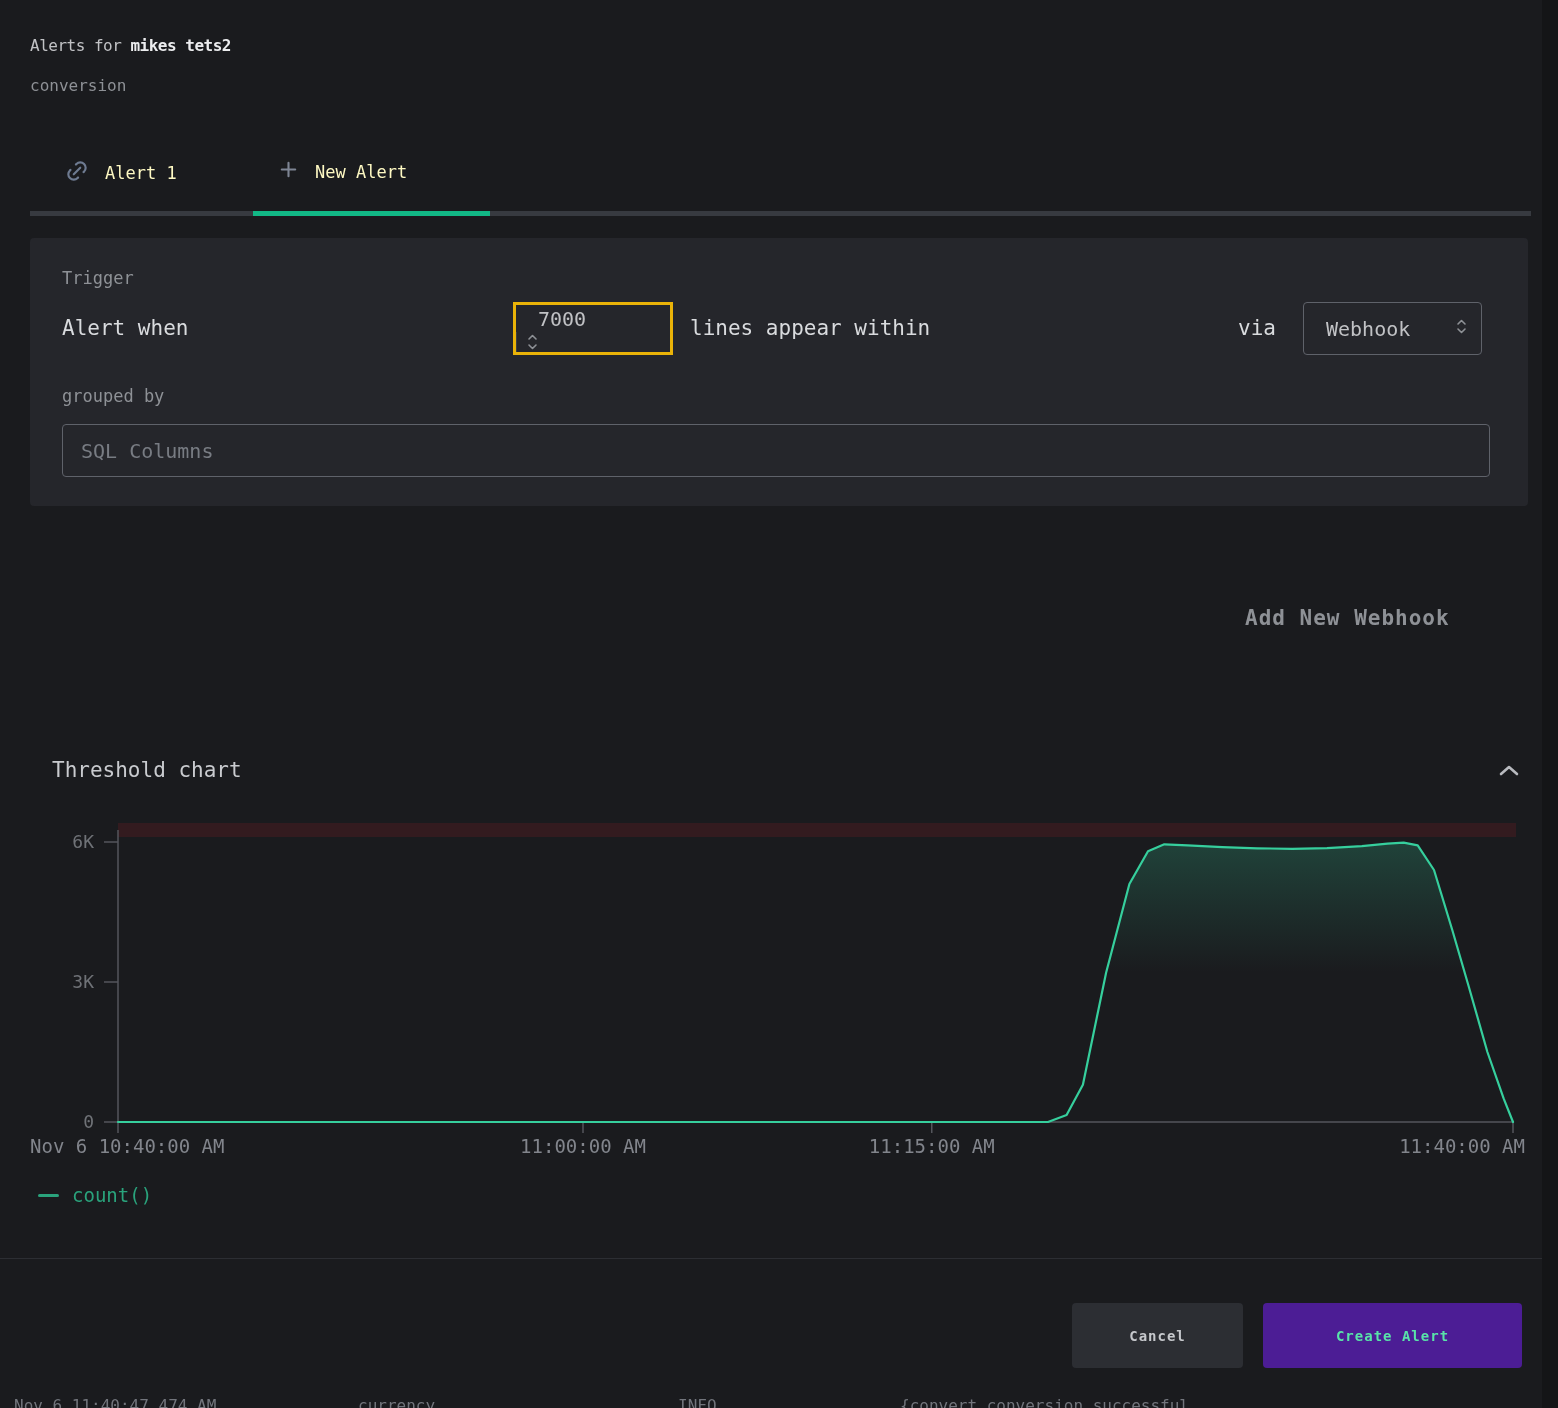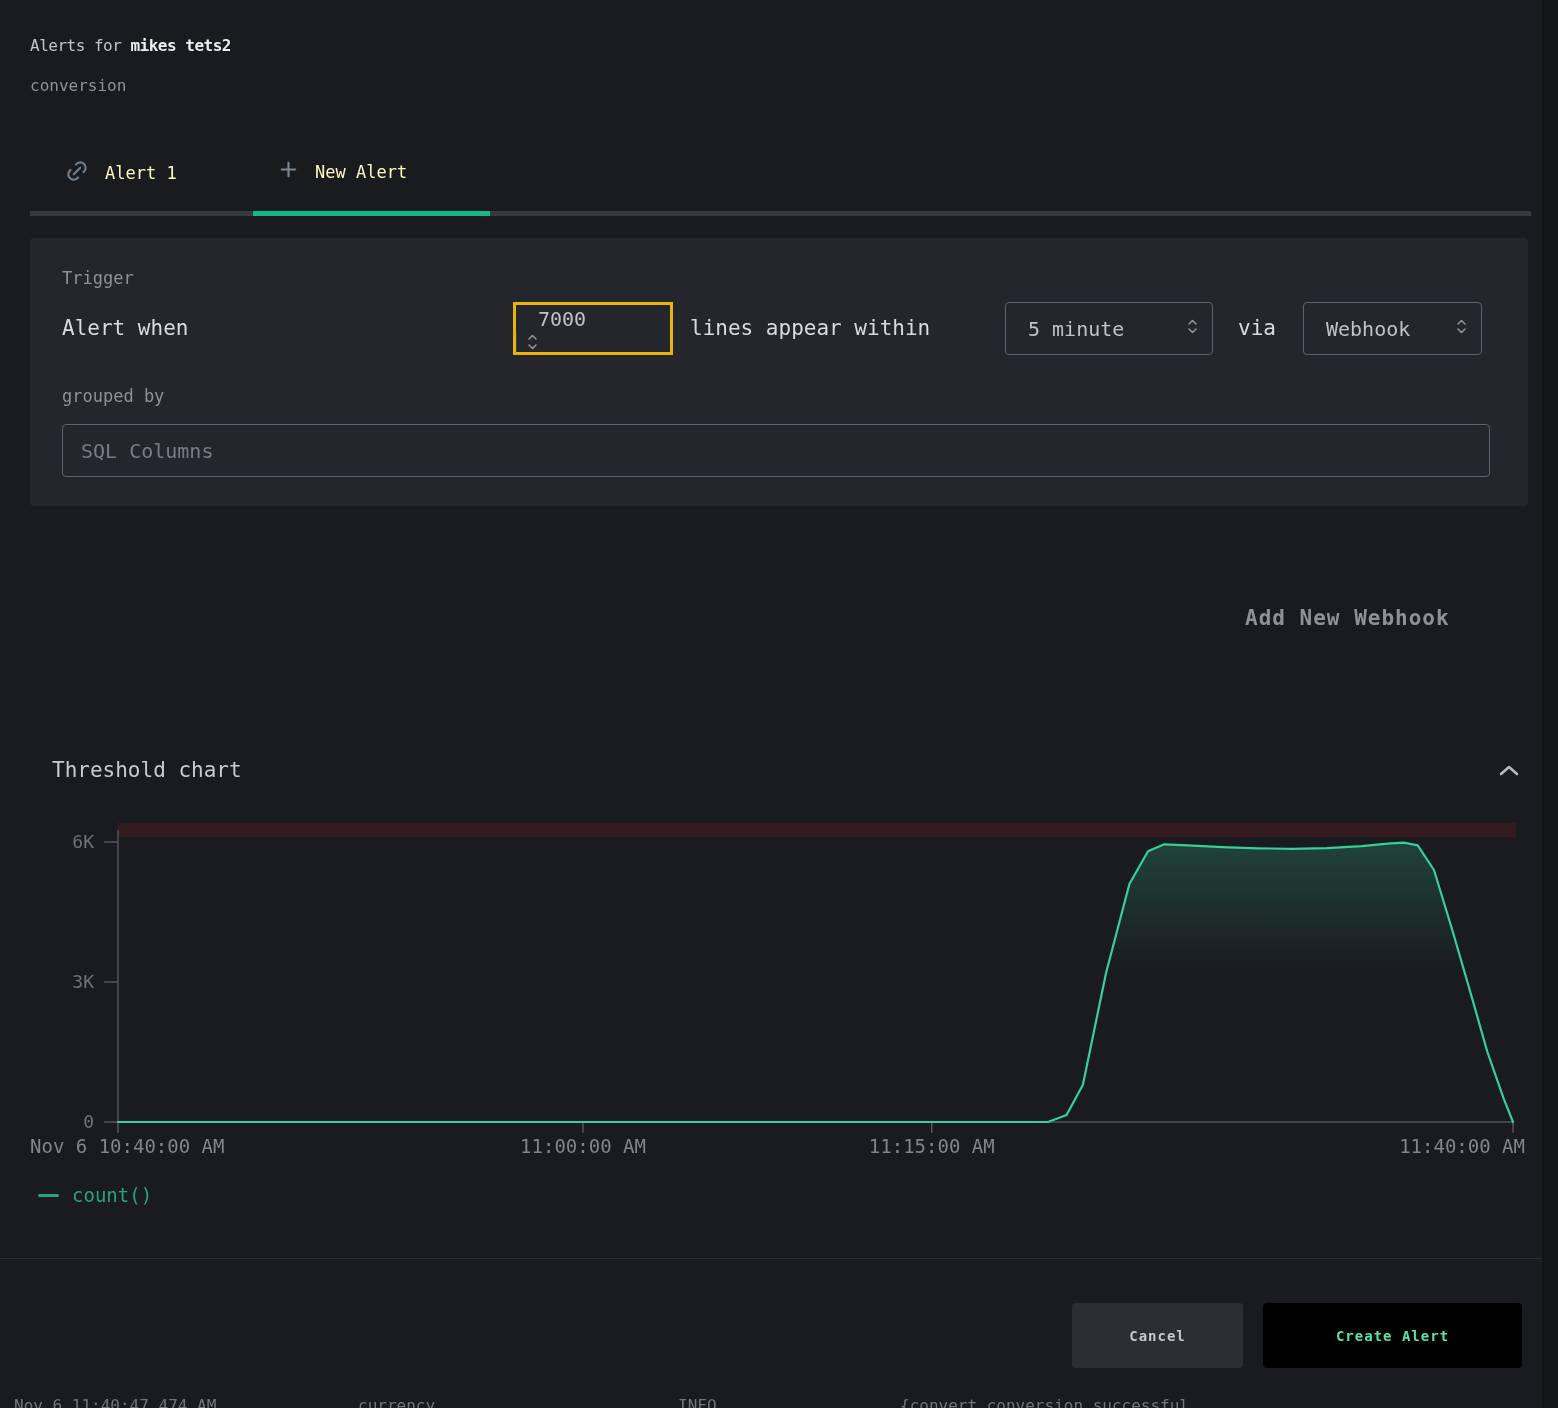--- a/index.html
+++ b/index.html
@@ -116,29 +116,20 @@
         <span>
           <svg width="13" height="10" viewBox="0 0 13 10" fill="none" stroke="#8E9196" stroke-width="1.6" stroke-linecap="round" stroke-linejoin="round">
               <path d="M3 3 L6.5 6.5 L10 3"></path>
             </svg>
         </span>
       </div>
     </div>
 
     <div class="row-text" style="left:660px; top:64px;">lines appear within</div>
 
-    <div class="selectbox" style="left:975px; top:64px; width:208px;">
-      <span>5 minute</span>
-      <span>
-        <svg width="15" height="21" viewBox="0 0 15 21" fill="none" stroke="#8E9196" stroke-width="1.6" stroke-linecap="round" stroke-linejoin="round">
-          <path d="M4 8 L7.5 4.5 L11 8"></path>
-            <path d="M4 13 L7.5 16.5 L11 13"></path>
-        </svg>
-      </span>
-    </div>
 
     <div class="row-text" style="left:1208px; top:64px;">via</div>
 
     <div class="selectbox" style="left:1273px; top:64px; width:179px;">
       <span>Webhook</span>
       <span>
         <svg width="15" height="21" viewBox="0 0 15 21" fill="none" stroke="#8E9196" stroke-width="1.6" stroke-linecap="round" stroke-linejoin="round">
           <path d="M4 8 L7.5 4.5 L11 8"></path>
             <path d="M4 13 L7.5 16.5 L11 13"></path>
         </svg>
@@ -192,21 +183,21 @@
       <div class="x-label" style="right: 17px;">11:40:00 AM</div>
     </div>
 
   <div class="legend" style="color: rgb(42, 163, 124);">
     <span class="legend-dash" style="background: rgb(42, 163, 124);"></span>
     <span>count()</span>
   </div>
 
   <div class="footer-divider"></div>
   <button class="btn btn-cancel">Cancel</button>
-  <button class="btn btn-create" style="background: #000000; color: rgb(89, 227, 169);">Create Alert</button>
+  <button class="btn btn-create" style="background: #4c1d95; color: rgb(89, 227, 169);">Create Alert</button>
 
   <div class="bg-log">
     <span style="left:14px;">Nov 6 11:40:47.474 AM</span>
     <span style="left:358px;">currency</span>
     <span style="left:678px;">INFO</span>
     <span style="left:900px;">{convert conversion successful</span>
   </div>
 
 </div>
 

